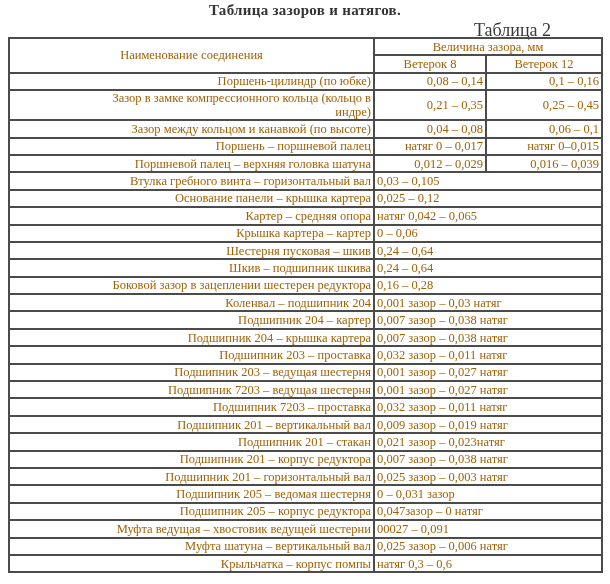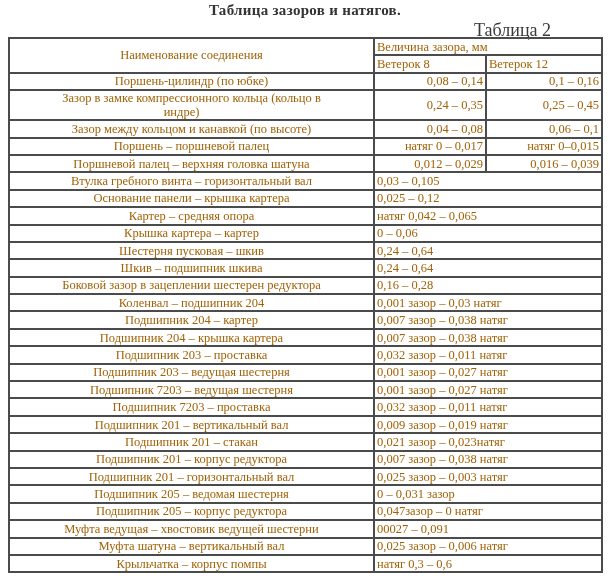--- a/index.html
+++ b/index.html
@@ -39,23 +39,23 @@
     height:15.4px;
     line-height:14px;
     font-weight:normal;
     overflow:hidden;
     white-space:nowrap;
   }
   th.name-head {
     text-align:center;
     font-size:12.5px;
   }
-  th.group-head, th.col-head { text-align:left; }
+  th.group-head, th.col-head { text-align:center; }
   td.name-cell {
-    text-align:center;
+    text-align:right;
     padding-left:12px;
     white-space:normal;
     font-family:Liberation Serif, serif;
   }
   td.name-cell .outdent {
     display:block;
     margin-left:-20px;
   }
   td.val-pair { text-align:right; }
   td.val-merged {
@@ -90,21 +90,21 @@
       </tr>
     </thead>
     <tbody id="rows-body">
         <tr>
           <td class="name-cell">Поршень-цилиндр (по юбке)</td>
           <td class="val-pair">0,08 – 0,14</td>
           <td class="val-pair">0,1 – 0,16</td>
         </tr>
         <tr class="double-row">
           <td class="name-cell">Зазор в замке компрессионного кольца (кольцо в<span class="outdent">индре)</span></td>
-          <td class="val-pair">0,24 – 0,35</td>
+          <td class="val-pair">0,21 – 0,35</td>
           <td class="val-pair">0,25 – 0,45</td>
         </tr>
         <tr>
           <td class="name-cell">Зазор между кольцом и канавкой (по высоте)</td>
           <td class="val-pair">0,04 – 0,08</td>
           <td class="val-pair">0,06 – 0,1</td>
         </tr>
         <tr>
           <td class="name-cell">Поршень – поршневой палец</td>
           <td class="val-pair">натяг 0 – 0,017</td>

